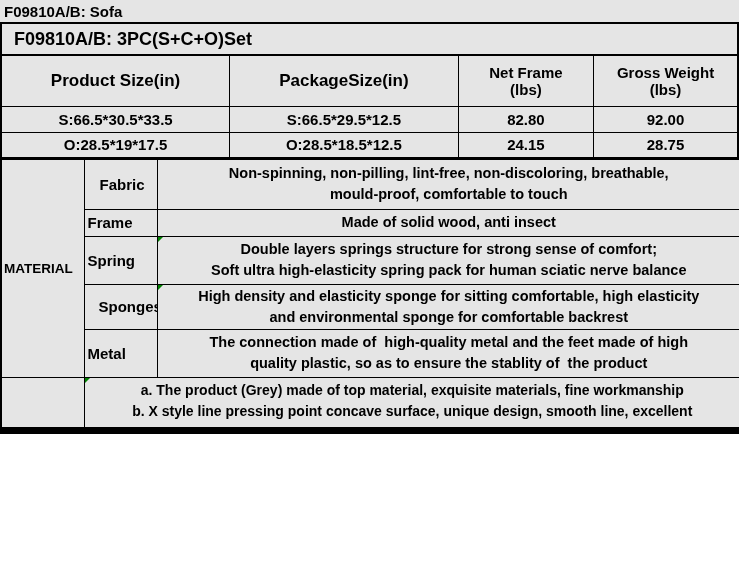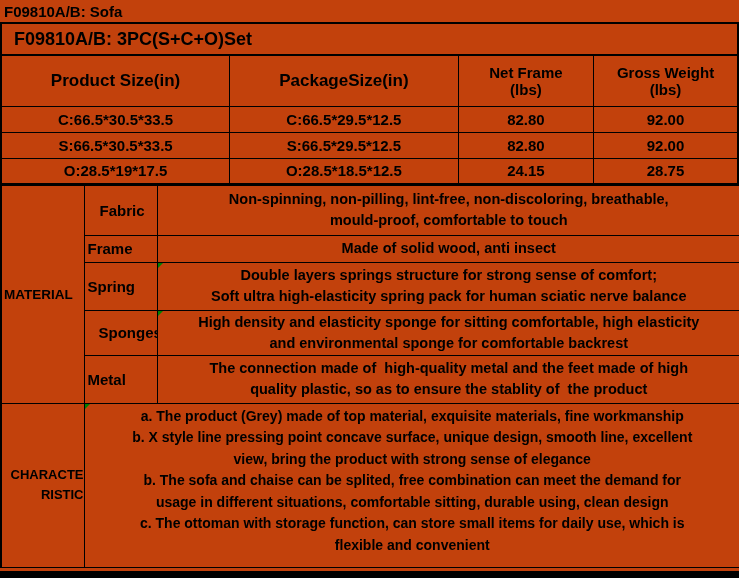--- a/index.html
+++ b/index.html
@@ -1,20 +1,20 @@
 <!DOCTYPE html>
 <html><head>
 <meta charset="utf-8">
 <style>
   * { margin:0; padding:0; box-sizing:border-box; }
   html,body { background:#fff; }
   .sheet {
     position:relative;
-    width:739px; height:578px;
-    background:#c2410c;
+    width:739px; height:434px;
+    background:#e5e5e5;
     color:#000;
     font-family:"Liberation Sans","DejaVu Sans",sans-serif;
     font-weight:bold;
     overflow:hidden;
   }
   .doc-title {
     height:22px;
     padding:2px 0 0 4px;
     font-size:15px;
     line-height:19px;
@@ -80,26 +80,20 @@
         <col style="width:144px">
     </colgroup>
     <tbody>
       <tr>
         <th>Product Size(in)</th>
         <th>PackageSize(in)</th>
         <th class="wcol">Net Frame
 (lbs)</th>
         <th class="wcol">Gross Weight
 (lbs)</th>
-      </tr>
-      <tr>
-        <td>C:66.5*30.5*33.5</td>
-        <td>C:66.5*29.5*12.5</td>
-        <td>82.80</td>
-        <td>92.00</td>
       </tr>
       <tr>
         <td>S:66.5*30.5*33.5</td>
         <td>S:66.5*29.5*12.5</td>
         <td>82.80</td>
         <td>92.00</td>
       </tr>
       <tr>
         <td>O:28.5*19*17.5</td>
         <td>O:28.5*18.5*12.5</td>

